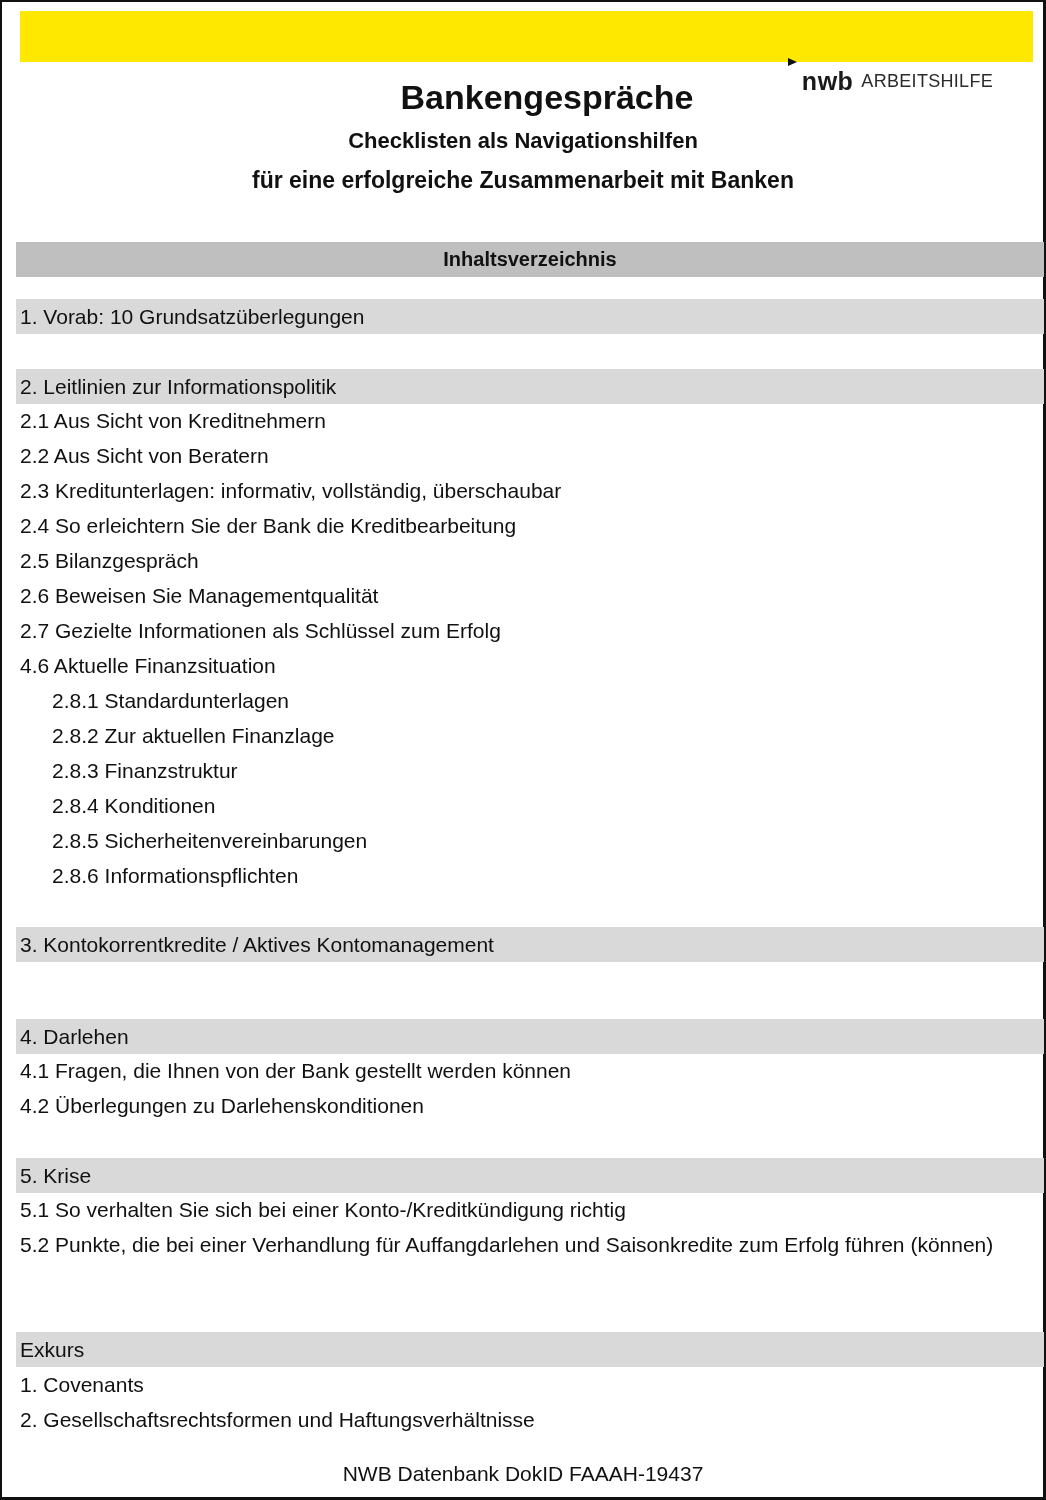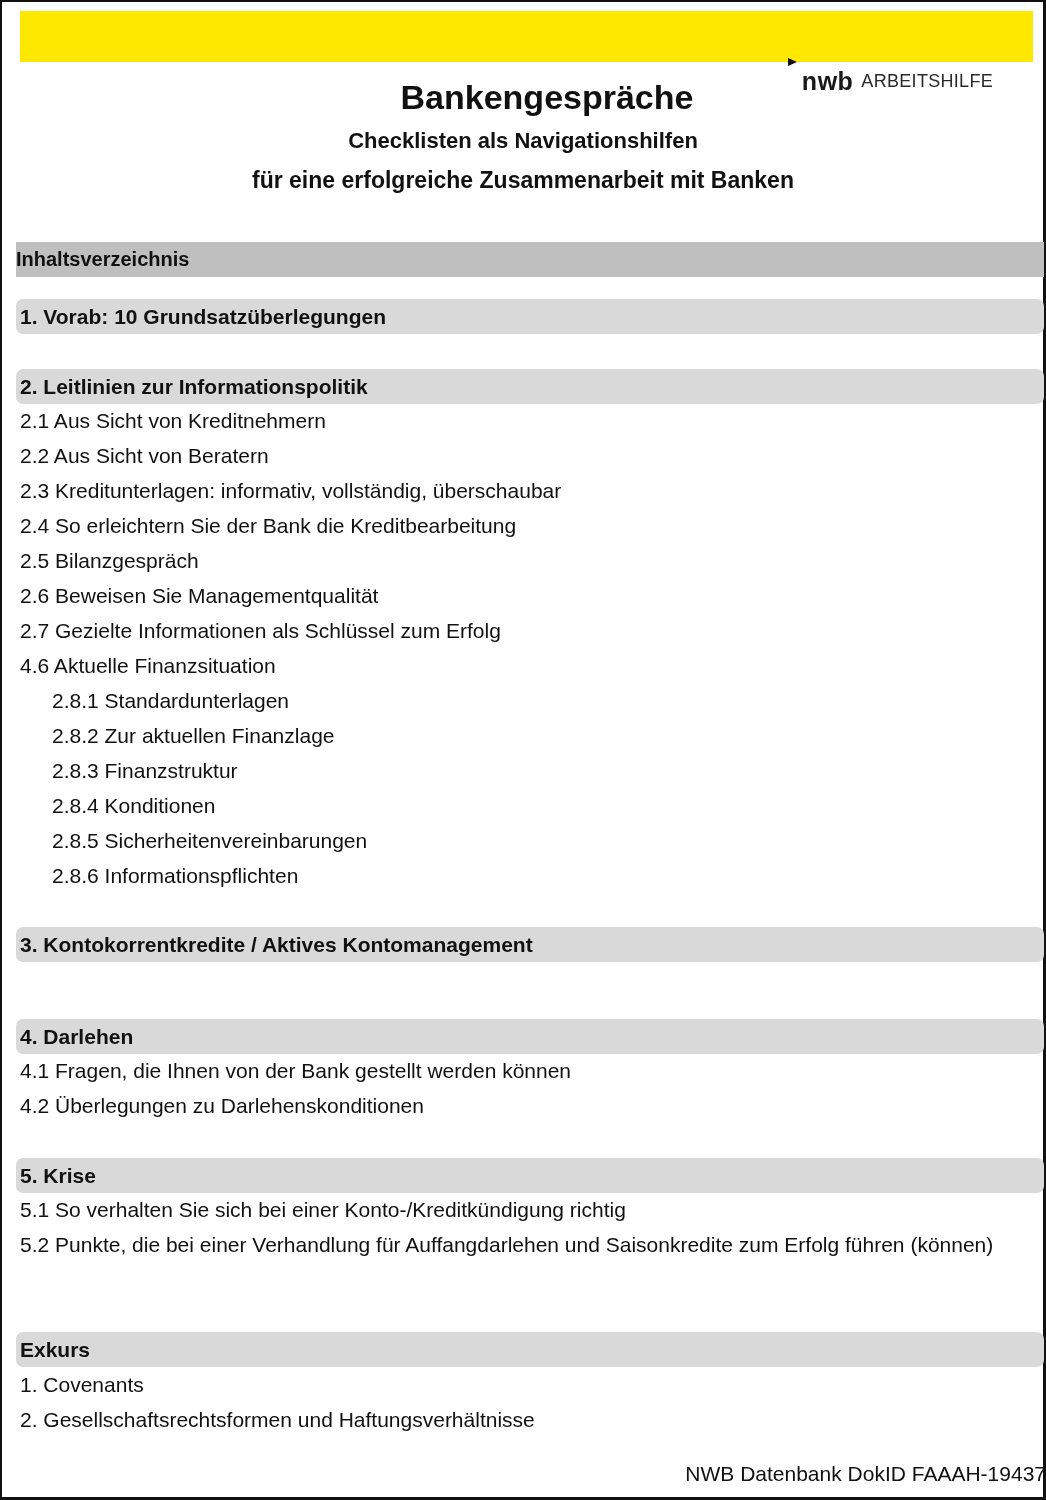--- a/index.html
+++ b/index.html
@@ -28,37 +28,37 @@
     .brand-sub { font-size: 18px; color: #2a2a2a; margin-left: 8px; letter-spacing: 0.3px; }
 
     .titles { position: absolute; left: 0; width: 1046px; text-align: center; }
     .title-main { top: 78px; font-size: 34px; font-weight: bold; padding-left: 24px; }
     .title-sub1 { top: 128px; font-size: 22px; font-weight: bold; }
     .title-sub2 { top: 167px; font-size: 23px; font-weight: bold; }
     .titles.title-main, .titles.title-sub1, .titles.title-sub2 { position: absolute; }
 
     .toc-header {
       position: absolute; left: 16px; top: 242px; width: 1028px; height: 35px;
-      background: #bfbfbf; font-weight: bold; font-size: 20px;
+      background: #bfbfbf; text-align: center; font-weight: bold; font-size: 20px;
       line-height: 35px;
     }
 
     .sec {
       position: absolute; left: 16px; width: 1028px; height: 35px;
-      background: #d9d9d9; font-weight: bold; font-size: 21px; line-height: 35px;
-      padding-left: 4px; box-sizing: border-box; border-radius: 7px;
+      background: #d9d9d9; font-weight: normal; font-size: 21px; line-height: 35px;
+      padding-left: 4px; box-sizing: border-box;
     }
     .item {
       position: absolute; left: 20px; font-size: 21px; line-height: 35px; white-space: nowrap;
     }
     .item.sub { left: 52px; }
     .item.wrap { white-space: normal; width: 1000px; }
 
     .footer {
-      position: absolute; left: 0; width: 1046px; top: 1462px; text-align: right;
+      position: absolute; left: 0; width: 1046px; top: 1462px; text-align: center;
       font-size: 21px;
     }
   </style>
 </head>
 <body>
 
 <div class="frame"></div>
 
 <div class="banner">
   <div class="brand">

